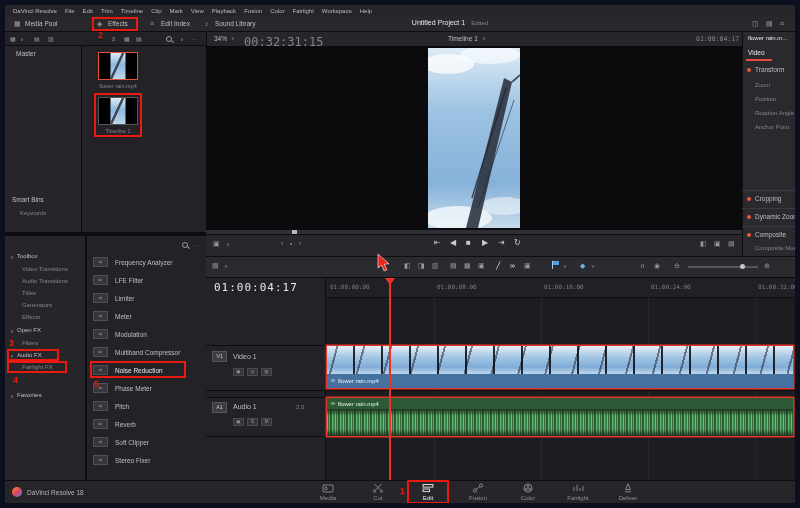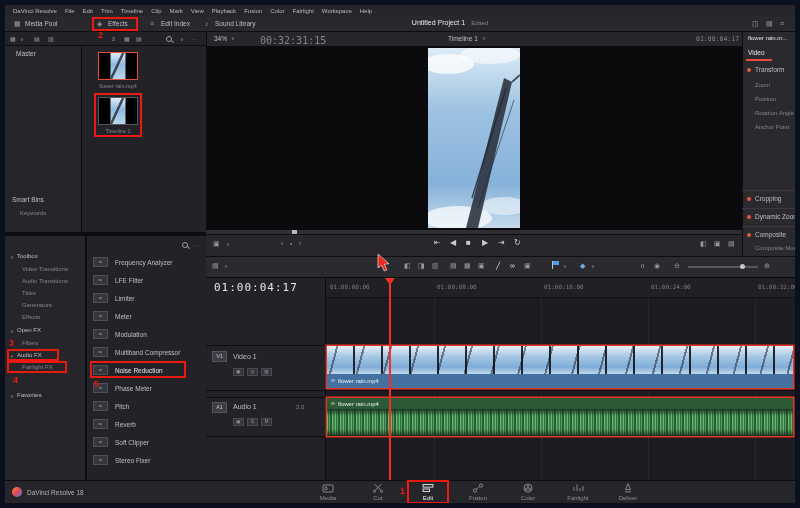--- a/index.html
+++ b/index.html
@@ -191,21 +191,21 @@
     <span class="fxic" style="left:4px;top:0">≈</span>
     <span class="abs txt nw" style="left:26px;top:2px;font-size:6.5px">Stereo Fixer</span>
   </div>
 
 <div class="annbox" style="left:90px;top:361px;width:96px;height:17px"></div>
 <span class="annnum" style="left:94px;top:380px">5</span>
 
 <div class="abs" style="left:206px;top:32px;width:536px;height:14px;background:#26262b;border-left:1px solid #0d0d11"></div>
 <span class="abs txt nw" style="left:214px;top:35px;font-size:6.5px">34%</span>
 <span class="chev abs" style="left:231px;top:36px">∨</span>
-<span class="abs dim nw mono" style="left:260px;top:35px;font-size:10px">00:32:31:15</span>
+<span class="abs dim nw mono" style="left:244px;top:35px;font-size:12px">00:32:31:15</span>
 <span class="abs txt nw" style="left:448px;top:35px;font-size:6.5px">Timeline 1</span>
 <span class="chev abs" style="left:482px;top:36px">∨</span>
 <span class="abs dim nw mono" style="left:696px;top:35px;font-size:6.5px">01:00:04:17</span>
 
 <div class="abs" style="left:206px;top:46px;width:536px;height:184px;background:#0b0b0e"></div>
 <svg class="abs" style="left:428px;top:48px" width="92" height="180" viewBox="0 0 92 180">
   <defs>
     <linearGradient id="skyg" x1="0" y1="0" x2="0" y2="1">
       <stop offset="0" stop-color="#dcebf6"></stop>
         <stop offset="0.35" stop-color="#9dc2e2"></stop>

